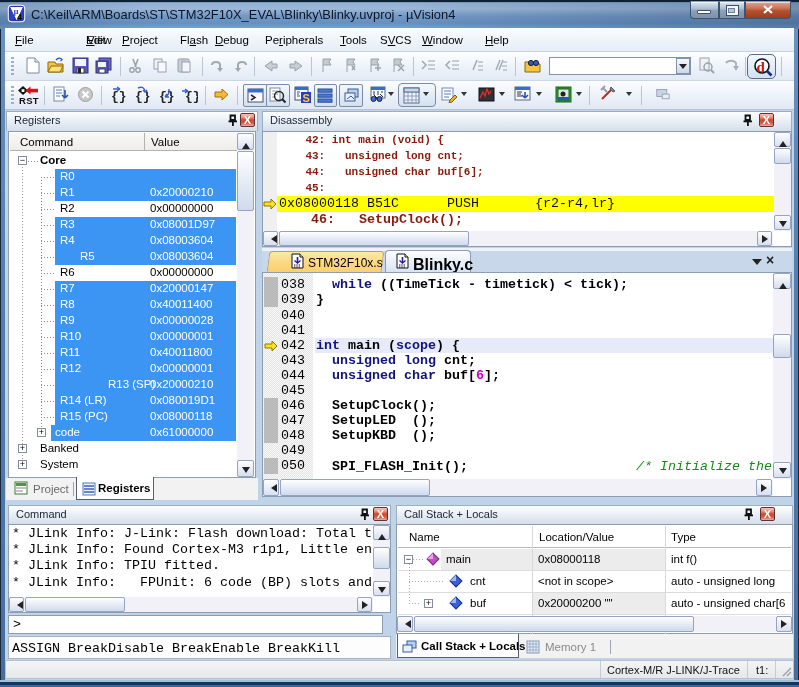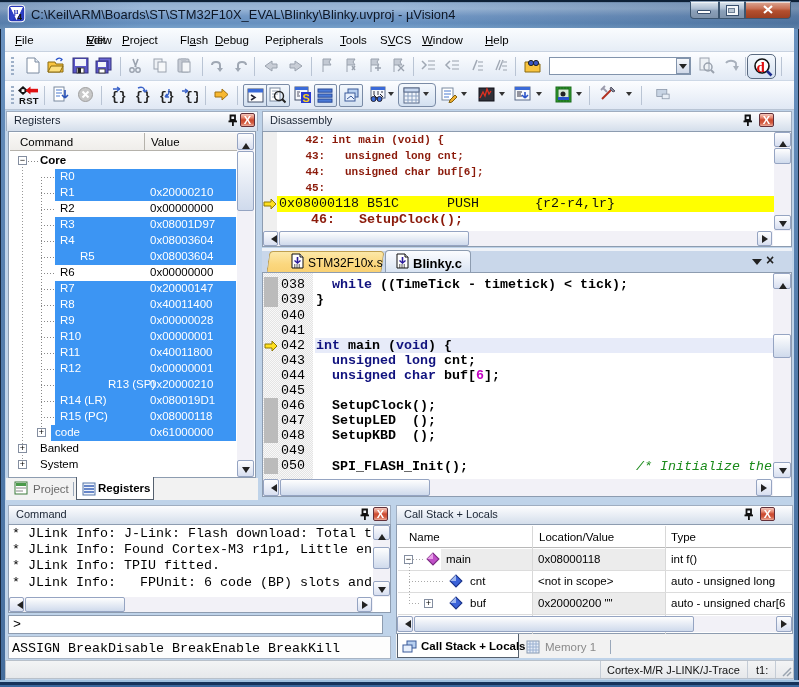--- a/index.html
+++ b/index.html
@@ -529,21 +529,21 @@
   </svg>
 <div class="abs" style="left:308px;top:256px;font-size:12px;color:#000;">STM32F10x.s</div>
 <div class="abs" style="left:385px;top:250px;width:86px;height:22px;background:linear-gradient(180deg,#fbfcfe 0,#e8eef8 60%,#d8e3f2 100%);border:1px solid #8d9cb0;border-bottom:none;border-radius:4px 4px 0 0;"></div>
 <svg class="abs" style="left:396px;top:253px;width:13px;height:16px;" viewBox="0 0 13 16">
     <path d="M1 1h8l3 3v11H1z" fill="#fff" stroke="#111"></path>
     <path d="M9 1v3h3" fill="#eee" stroke="#111"></path>
     <path d="M6.5 4v5" stroke="#2a1a9a" stroke-width="1.6"></path>
     <path d="M3.5 7.5L6.5 10l3-2.5" fill="none" stroke="#2a1a9a" stroke-width="1.4"></path>
     <path d="M3 12h1.4M5.3 12h1.4M7.6 12h1.4M3 14h1.4M5.3 14h1.4M7.6 14h1.4" stroke="#111" stroke-width="1.2"></path>
   </svg>
-<div class="abs" style="left:413px;top:256px;font-size:13px;font-weight:bold;color:#000;">Blinky.c</div>
+<div class="abs" style="left:413px;top:256px;font-size:16px;font-weight:bold;color:#000;">Blinky.c</div>
 <div class="tri" style="left:752px;top:259px;border:5px solid transparent;border-top:6px solid #222;"></div>
 <div class="abs" style="left:766px;top:252px;font-size:14px;font-weight:bold;color:#222;">×</div>
 <div class="abs" style="left:262px;top:272px;width:530px;height:225px;background:#fff;border:1px solid #8d9cb0;"></div>
 <div class="abs" style="left:263px;top:273px;width:50px;height:206px;background:repeating-conic-gradient(#e4e4e4 0% 25%,#f8f8f8 0% 50%) 0 0/2px 2px;"></div>
 <div class="abs" style="left:264px;top:277px;width:14px;height:30px;background:#bbb;"></div>
 <div class="abs" style="left:264px;top:398px;width:14px;height:45px;background:#bbb;"></div>
 <div class="abs" style="left:264px;top:458px;width:14px;height:16px;background:#bbb;"></div>
 <div class="abs" style="left:315px;top:338px;width:458px;height:15px;background:#e7ebf9;"></div>
 <svg class="abs" style="left:264px;top:340px;width:14px;height:12px;" viewBox="0 0 14 12">
     <path d="M1 4h7V1l5 5-5 5V8H1z" fill="#ffe020" stroke="#907800"></path>
@@ -558,21 +558,21 @@
 045
 046
 047
 048
 049
 050</div>
 <div class="abs code" style="left:316px;top:277.4px;color:#000;"><span class="kw">  while</span> ((TimeTick - timetick) &lt; tick);
 }
 
 
-<span class="kw">int</span> main (<span class="kw">void</span>) {
+<span class="kw">int</span> main (<span class="kw">scope</span>) {
   <span class="kw">unsigned</span> <span class="kw">long</span> cnt;
   <span class="kw">unsigned</span> <span class="kw">char</span> buf[<span class="num">6</span>];
 
   SetupClock();
   SetupLED  ();
   SetupKBD  ();
 
   SPI_FLASH_Init();                     <span class="cmt">/* Initialize the</span></div>
 
 <div class="sbtrack" style="left:773px;top:273px;width:18px;height:206px;"></div>

